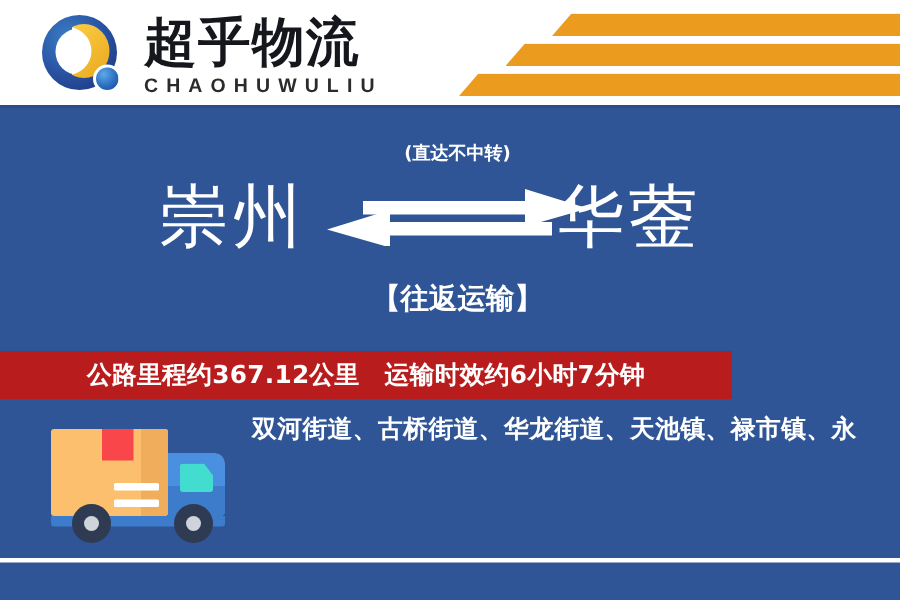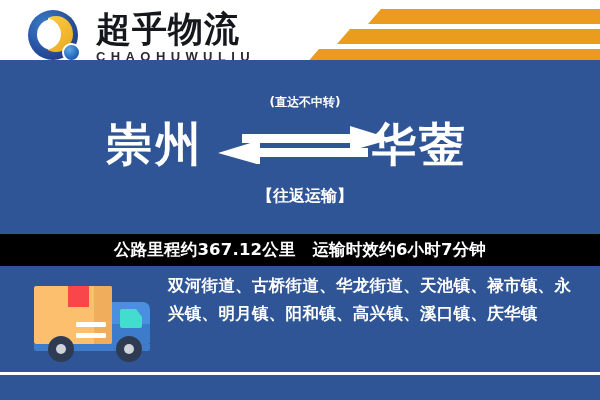--- a/index.html
+++ b/index.html
@@ -8,21 +8,21 @@
     font-family:"Liberation Sans","DejaVu Sans",sans-serif;
     background:#2d5599;
   }
   .banner{
     position:relative;width:600px;height:400px;overflow:hidden;
     background:#2f5596;
   }
 
   
   .header{
-    position:absolute;left:0;top:0;width:600px;height:60px;
+    position:absolute;left:0;top:0;width:600px;height:72px;
     background:#ffffff;overflow:hidden;
   }
   .logo-wrap{
     position:absolute;left:26px;top:9px;
     width:260px;height:56px;
   }
   .logo-mark{
     position:absolute;left:0;top:1px;width:60px;height:54px;
   }
   .logo-ring{
@@ -84,38 +84,38 @@
   }
 
   
   .route{
     position:absolute;left:0;top:72px;width:600px;height:162px;
     background:#2f5596;
   }
   .city{
     position:absolute;top:44px;
     font-family:"DejaVu Sans","Liberation Sans",sans-serif;
-    font-size:46px;font-weight:bold;color:#ffffff;
+    font-size:46px;font-weight:normal;color:#ffffff;
     line-height:56px;white-space:nowrap;letter-spacing:3px;
   }
   .city-from{left:60px;width:190px;text-align:center;}
   .city-to{left:370px;width:190px;text-align:left;}
 
   .mid{
     position:absolute;left:230px;top:22px;width:150px;height:120px;
   }
   .mid-top{
     position:absolute;left:0;top:0;width:150px;text-align:center;
     font-family:"DejaVu Sans","Liberation Sans",sans-serif;
     font-size:12px;font-weight:bold;color:#ffffff;white-space:nowrap;
   }
   .mid-bot{
     position:absolute;left:0;top:92px;width:150px;text-align:center;
     font-family:"DejaVu Sans","Liberation Sans",sans-serif;
-    font-size:16px;font-weight:bold;color:#ffffff;white-space:nowrap;
+    font-size:19px;font-weight:bold;color:#ffffff;white-space:nowrap;
   }
   .arrows{
     position:absolute;left:-14px;top:30px;width:178px;height:50px;
   }
   .arrow{
     position:absolute;width:150px;height:24px;
     background:#ffffff;
   }
   .arrow-r{
     left:26px;top:2px;
@@ -123,22 +123,22 @@
     filter:drop-shadow(0 0 0.9px #1f7a3d) drop-shadow(0 0 0.9px #1f7a3d);
   }
   .arrow-l{
     left:2px;top:16px;
     clip-path:polygon(150px 8px,42px 8px,42px 0,0 13px,42px 25px,42px 17px,150px 17px);
     filter:drop-shadow(0 0 0.9px #1f7a3d) drop-shadow(0 0 0.9px #1f7a3d);
   }
 
   
   .infobar{
-    position:absolute;left:0;top:234px;width:600px;height:32px;
-    background:#000000;
+    position:absolute;left:0;top:234px;width:488px;height:32px;
+    background:#b91c1c;
     display:flex;align-items:center;justify-content:center;
   }
   .infobar-txt{
     font-family:"DejaVu Sans","Liberation Sans",sans-serif;
     font-size:16.5px;font-weight:bold;color:#ffffff;white-space:nowrap;
     letter-spacing:0.2px;
   }
 
   
   .bottom{
@@ -269,19 +269,18 @@
       <div class="t-cab"></div>
       <div class="t-cab-dark"></div>
       <div class="t-win"></div>
       <div class="t-chassis"></div>
       <div class="wheel w1"></div>
       <div class="wheel w2"></div>
     </div>
 
     <div class="areas">
       <div class="areas-line">双河街道、古桥街道、华龙街道、天池镇、禄市镇、永</div>
-      <div class="areas-line">兴镇、明月镇、阳和镇、高兴镇、溪口镇、庆华镇</div>
     </div>
 
     <div class="ground"></div>
   </div>
 
 </div>
 
 </body></html>

